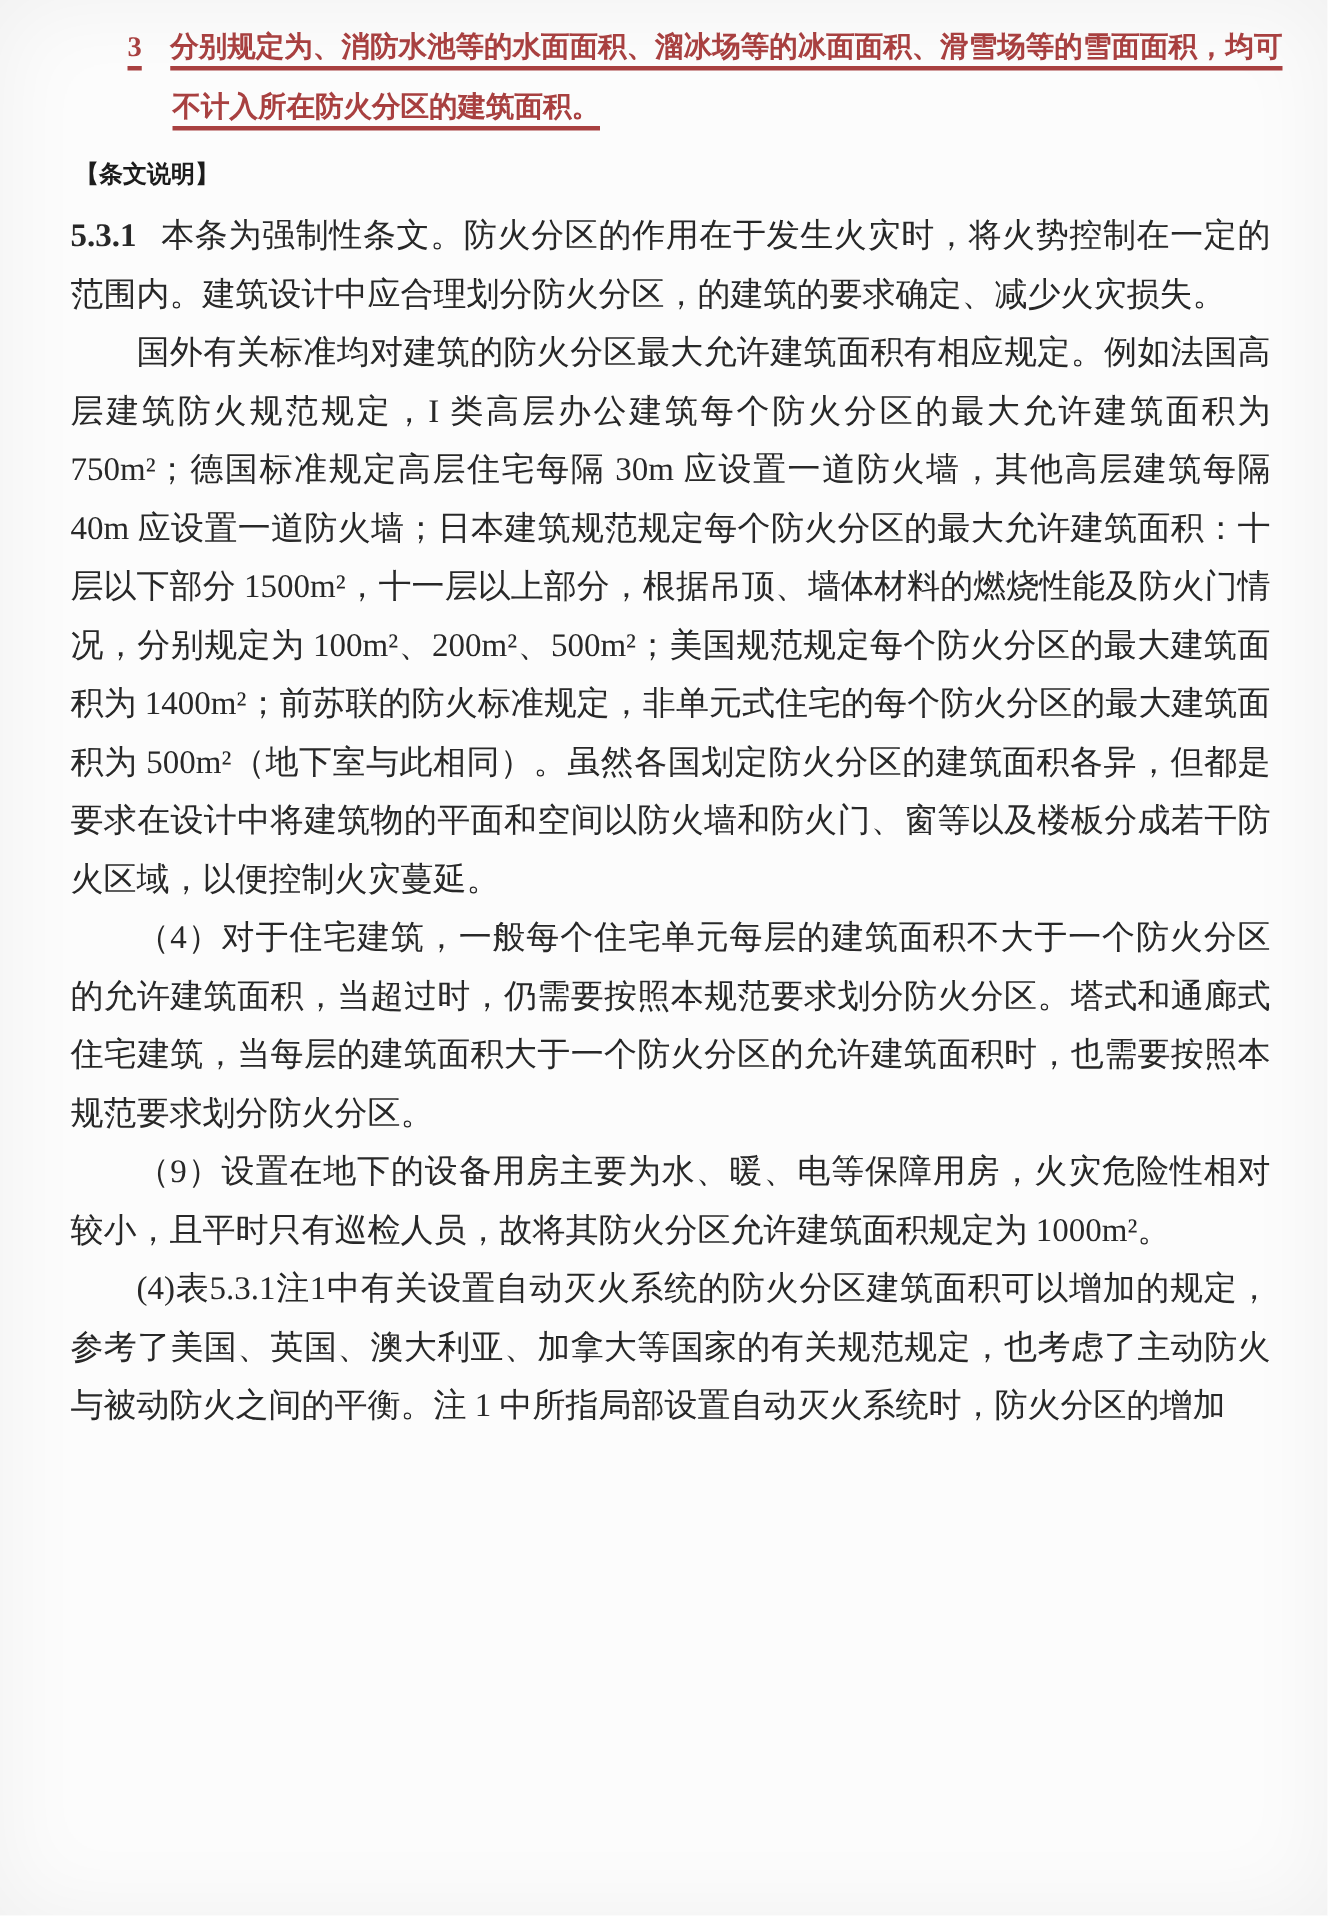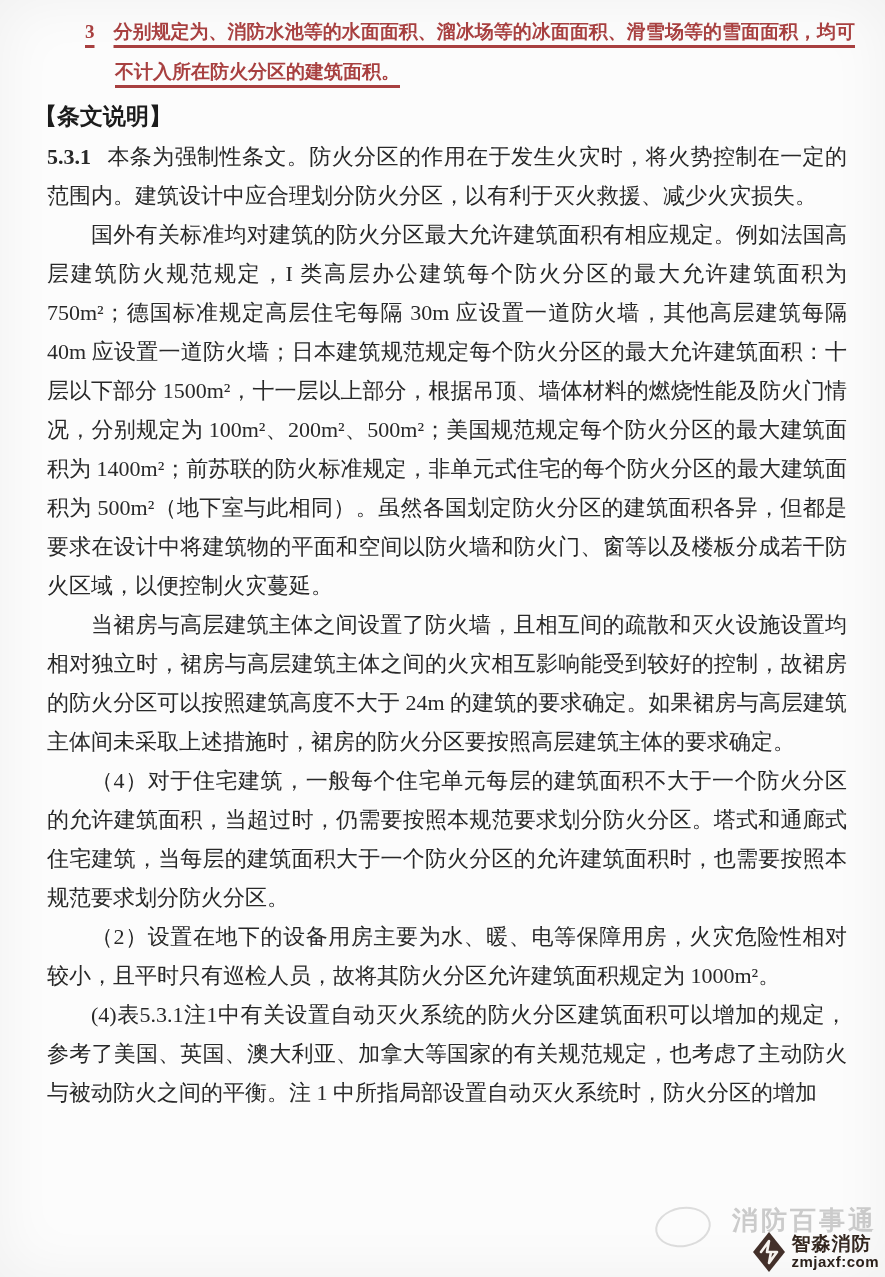--- a/index.html
+++ b/index.html
@@ -27,22 +27,22 @@
     padding-left: 30px;
     text-indent: -30px;
     text-decoration: underline;
     text-decoration-thickness: 2.5px;
     text-underline-offset: 7px;
     text-decoration-color: #a84040;
   }
   .clause-num { padding-right: 19px; }
   
   .section-header {
-    margin: 9px 0 0 34px;
-    font-size: 23px;
+    margin: 9px 0 0 50px;
+    font-size: 16px;
     font-weight: bold;
     color: #1c1c1c;
     line-height: 32px;
   }
   
   .body-text {
     margin: 4px 0 0 47px;
     width: 800px;
     font-size: 22px;
     line-height: 39px;
@@ -116,37 +116,22 @@
   <section class="red-block">
     <div class="clause">
       <span class="clause-num">3</span><span class="clause-text">分别规定为、消防水池等的水面面积、溜冰场等的冰面面积、滑雪场等的雪面面积，均可不计入所在防火分区的建筑面积。</span>
     </div>
   </section>
 
   <h2 class="section-header">【条文说明】</h2>
 
   <section class="body-text">
     <p class="para">
-      <span class="lead">5.3.1</span><span>本条为强制性条文。防火分区的作用在于发生火灾时，将火势控制在一定的范围内。建筑设计中应合理划分防火分区，以有利于灭火救援、减少火灾损失。</span>
+      <span class="lead">5.3.1</span><span>本条为强制性条文。防火分区的作用在于发生火灾时，将火势控制在一定的范围内。建筑设计中应合理划分防火分区，的建筑的要求确定、减少火灾损失。</span>
     </p>
     <p class="para indent">国外有关标准均对建筑的防火分区最大允许建筑面积有相应规定。例如法国高层建筑防火规范规定，I 类高层办公建筑每个防火分区的最大允许建筑面积为 750m²；德国标准规定高层住宅每隔 30m 应设置一道防火墙，其他高层建筑每隔 40m 应设置一道防火墙；日本建筑规范规定每个防火分区的最大允许建筑面积：十层以下部分 1500m²，十一层以上部分，根据吊顶、墙体材料的燃烧性能及防火门情况，分别规定为 100m²、200m²、500m²；美国规范规定每个防火分区的最大建筑面积为 1400m²；前苏联的防火标准规定，非单元式住宅的每个防火分区的最大建筑面积为 500m²（地下室与此相同）。虽然各国划定防火分区的建筑面积各异，但都是要求在设计中将建筑物的平面和空间以防火墙和防火门、窗等以及楼板分成若干防火区域，以便控制火灾蔓延。</p>
-    <p class="para indent">当裙房与高层建筑主体之间设置了防火墙，且相互间的疏散和灭火设施设置均相对独立时，裙房与高层建筑主体之间的火灾相互影响能受到较好的控制，故裙房的防火分区可以按照建筑高度不大于 24m 的建筑的要求确定。如果裙房与高层建筑主体间未采取上述措施时，裙房的防火分区要按照高层建筑主体的要求确定。</p>
     <p class="para indent">（4）对于住宅建筑，一般每个住宅单元每层的建筑面积不大于一个防火分区的允许建筑面积，当超过时，仍需要按照本规范要求划分防火分区。塔式和通廊式住宅建筑，当每层的建筑面积大于一个防火分区的允许建筑面积时，也需要按照本规范要求划分防火分区。</p>
-    <p class="para indent">（2）设置在地下的设备用房主要为水、暖、电等保障用房，火灾危险性相对较小，且平时只有巡检人员，故将其防火分区允许建筑面积规定为 1000m²。</p>
+    <p class="para indent">（9）设置在地下的设备用房主要为水、暖、电等保障用房，火灾危险性相对较小，且平时只有巡检人员，故将其防火分区允许建筑面积规定为 1000m²。</p>
     <p class="para indent">(4)表5.3.1注1中有关设置自动灭火系统的防火分区建筑面积可以增加的规定，参考了美国、英国、澳大利亚、加拿大等国家的有关规范规定，也考虑了主动防火与被动防火之间的平衡。注 1 中所指局部设置自动灭火系统时，防火分区的增加</p>
   </section>
 
-  <div class="watermark">
-    <div class="wm-circle"></div>
-    <div class="wm-faint">消防百事通</div>
-    <div class="wm-logo">
-      <svg class="wm-diamond" width="34" height="42" viewBox="0 0 34 42">
-        <polygon points="17,1 33,21 17,41 1,21" fill="#43302a"></polygon>
-        <polyline points="9,21 17,10 15,21 25,21 17,32 19,21" fill="none" stroke="#f6f2ee" stroke-width="2.6" stroke-linejoin="round" stroke-linecap="round"></polyline>
-      </svg>
-      <div class="wm-textcol">
-        <div class="wm-brand">智淼消防</div>
-        <div class="wm-domain">zmjaxf:com</div>
-      </div>
-    </div>
-  </div>
 
 </div>
 
 </body></html>

